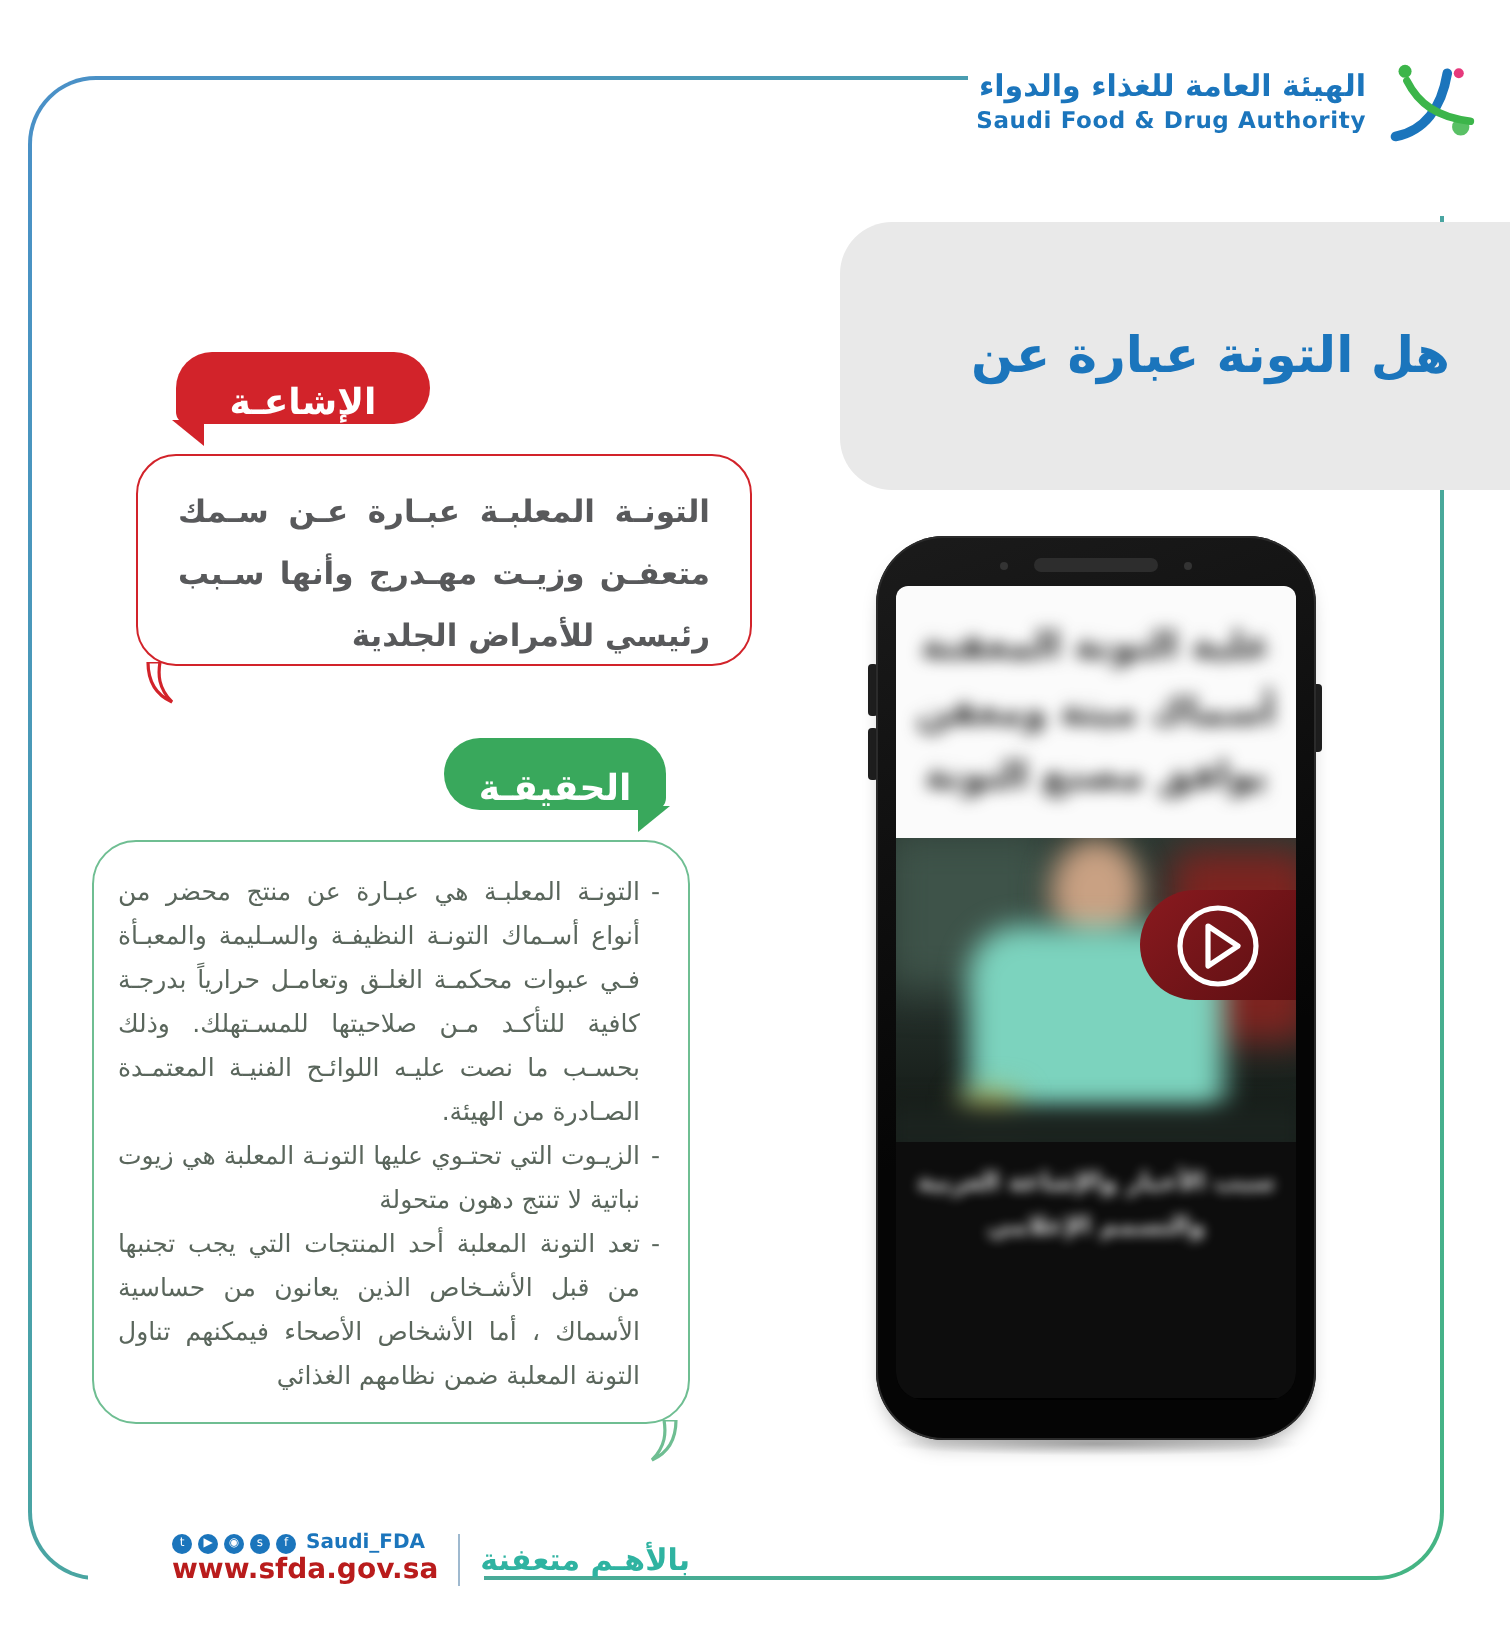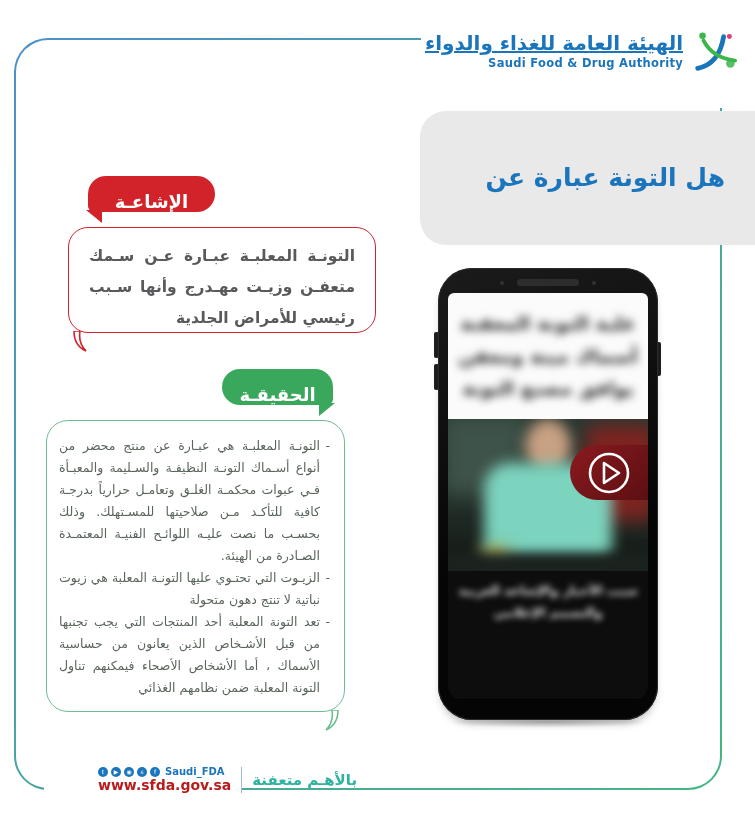--- a/index.html
+++ b/index.html
@@ -11,21 +11,21 @@
   .border-ring { position:absolute; left:14px; top:38px; width:708px; height:752px;
                  border-radius:34px; background:linear-gradient(135deg,#4a90c8 0%,#4aa6a0 55%,#45b583 100%); z-index:1; }
   .border-ring-inner { position:absolute; inset:2px; border-radius:32px; background:#fff; }
   .border-cover { position:absolute; background:#fff; z-index:2; }
   .cover-logo   { left:492px; top:18px; width:263px; height:90px; }
   .cover-footer { left:44px; top:779px; width:198px; height:24px; }
 
   
   .logo { position:absolute; top:27px; right:12px; display:flex; align-items:center; gap:8px; z-index:5; background:#fff; padding:2px 4px;}
   .logo-text { text-align:right; color:#1b75bc; line-height:1.25; }
-  .logo-ar { font-size:20px; font-weight:bold; direction:rtl;text-decoration:underline; }
+  .logo-ar { font-size:15px; font-weight:bold; direction:rtl; }
   .logo-en { font-size:11.5px; font-weight:bold; letter-spacing:.3px; }
   .logo-mark { width:48px; height:44px; }
 
   
   .title-box { position:absolute; left:420px; top:111px; width:335px; height:134px;
                background:#e9e9e9; border-radius:26px 0 0 26px; z-index:4;
                display:flex; align-items:center; justify-content:flex-start;
                direction:rtl; padding-right:30px; }
   .title-text { color:#1b75bc; font-size:25px; font-weight:bold; line-height:1.5; text-align:right; }
 
@@ -91,21 +91,21 @@
   .v-desk { left:-6px; right:-6px; bottom:-8px; height:26px; background:#1b231f; filter:blur(6px); }
   .play-btn { position:absolute; right:0; top:152px; width:78px; height:55px; z-index:6;
               background:linear-gradient(135deg,#8a1a1f,#5c0f12); border-radius:28px 0 0 28px;
               display:flex; align-items:center; justify-content:center; cursor:pointer; }
   .band-dark { position:relative; background:#0d0d0d; height:128px; padding-top:12px;
                display:flex; flex-direction:column; gap:7px; direction:rtl; }
   .blur-white-line { color:rgba(255,255,255,.85); font-weight:bold; font-size:12.5px;
                      text-align:center; filter:blur(3px); }
 
   
-  .footer { position:absolute; left:86px; top:766px; display:flex; align-items:center; gap:10px; z-index:5;margin-left:12px; }
+  .footer { position:absolute; left:86px; top:766px; display:flex; align-items:center; gap:10px; z-index:5; }
   .footer-col { display:flex; flex-direction:column; align-items:flex-start; }
   .social-row { display:flex; align-items:center; gap:3px; }
   .social-icon { width:10px; height:10px; border-radius:50%; background:#1b75bc; color:#fff;
                  font-size:6px; line-height:10px; text-align:center; display:inline-block; cursor:pointer; }
   .handle { color:#1b75bc; font-size:10px; font-weight:bold; margin-right:2px; margin-left:2px; }
   .website { color:#b91c1c; font-size:14px; font-weight:bold; cursor:pointer; }
   .footer-divider { width:1px; height:26px; background:#9fb9cf; }
   .tagline { color:#2fb3a1; font-size:15px; font-weight:bold; direction:rtl; }
 </style>
 </head>

